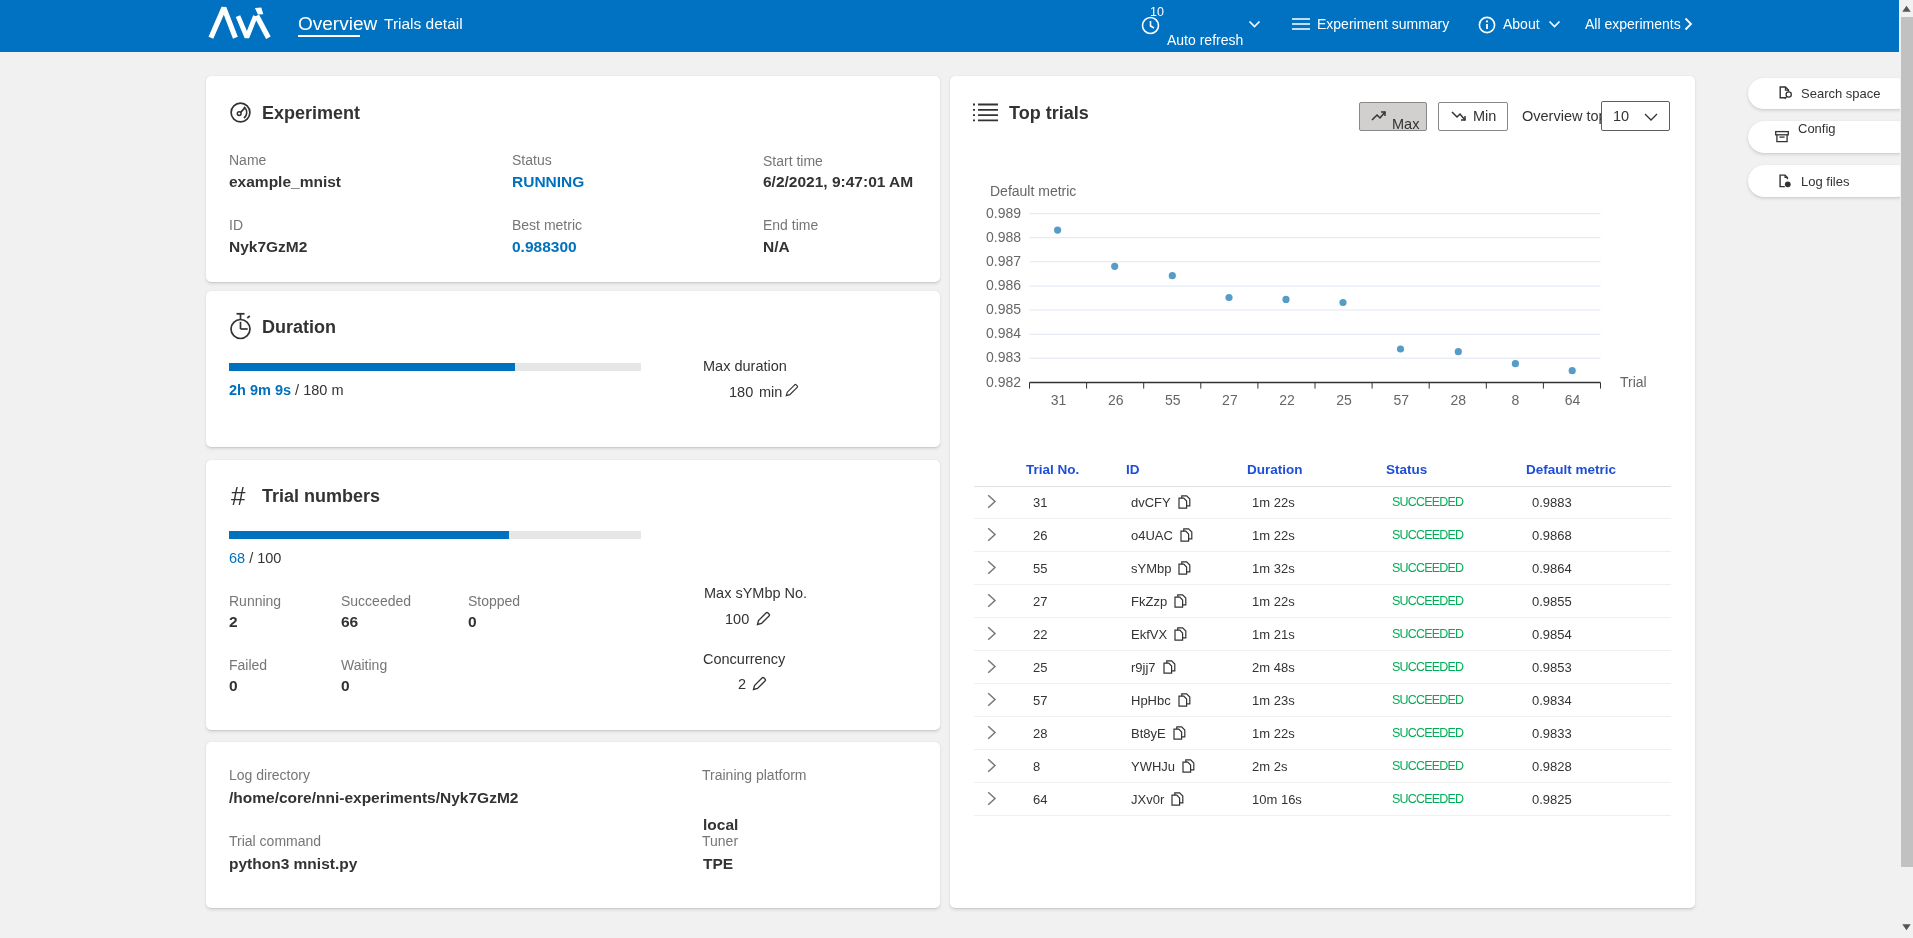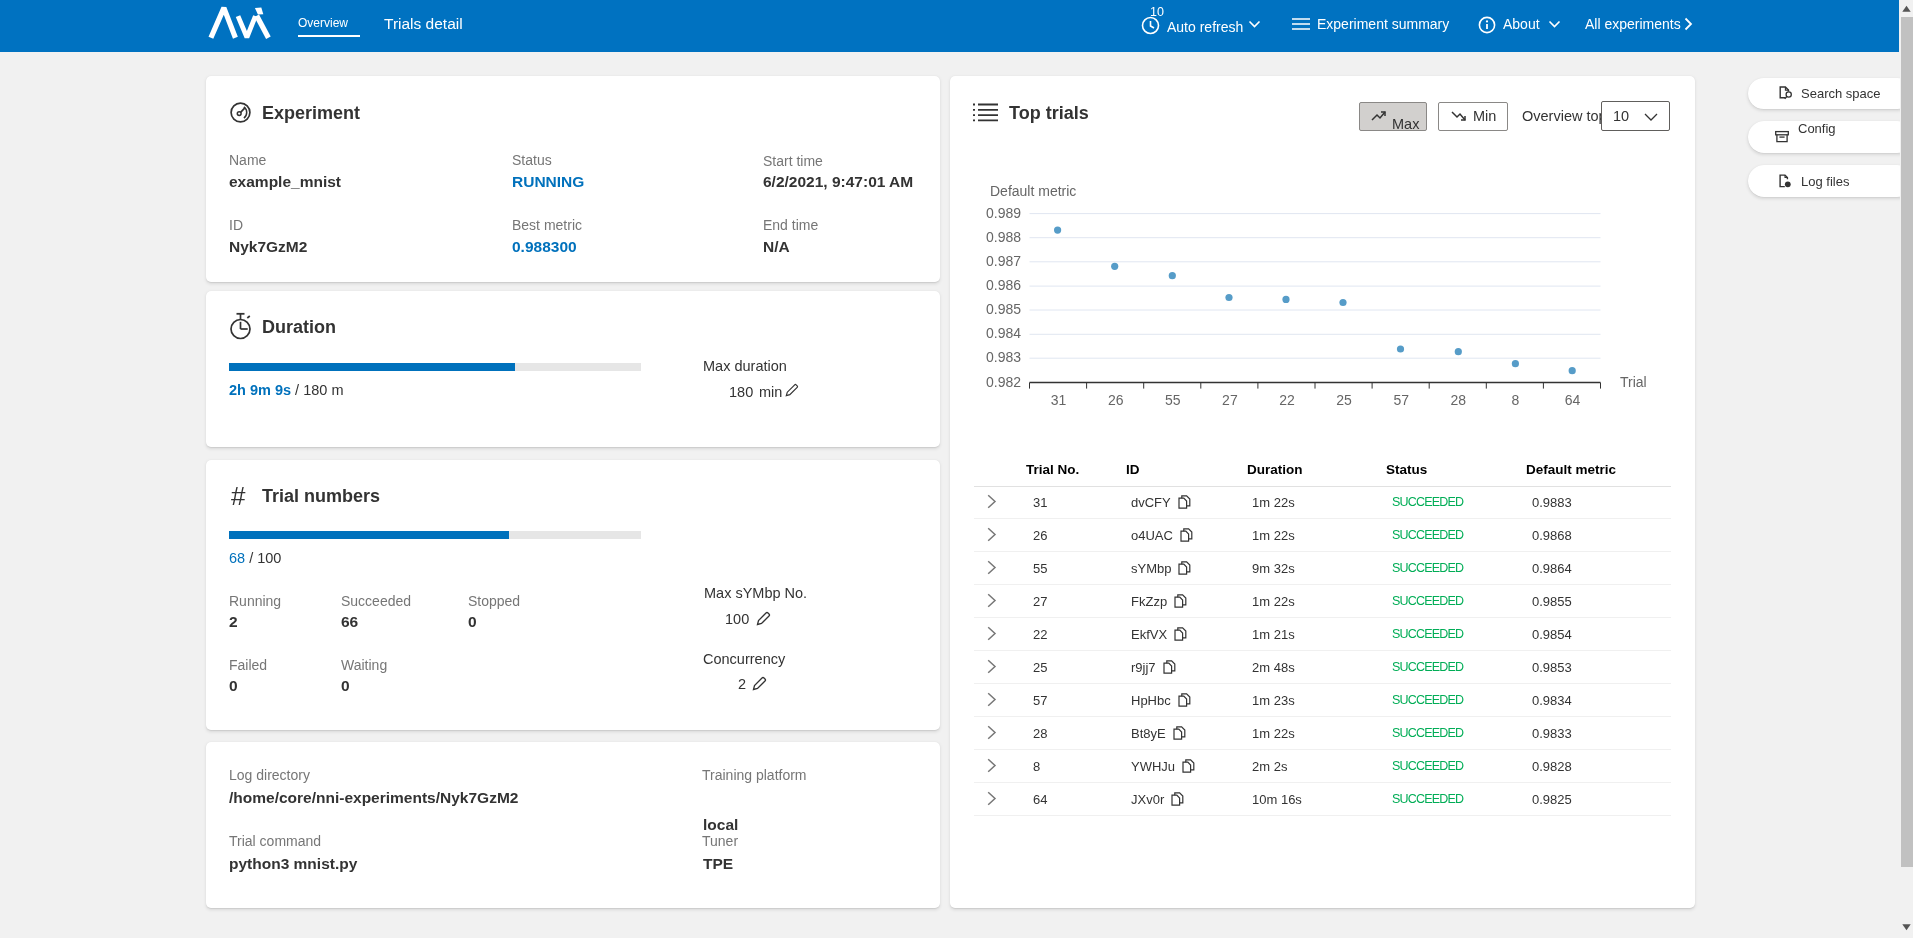--- a/index.html
+++ b/index.html
@@ -7,46 +7,46 @@
 .abs{position:absolute}
 .card{position:absolute;background:#fff;border-radius:5px;box-shadow:0 1.6px 3.6px rgba(0,0,0,.1),0 .3px .9px rgba(0,0,0,.07)}
 .lbl{position:absolute;font-size:14px;color:#767676;line-height:18px;white-space:nowrap}
 .val{position:absolute;font-size:15.5px;font-weight:bold;color:#333;line-height:19px;white-space:nowrap}
 .blue{color:#0071bc}
 .title{position:absolute;font-size:18px;font-weight:600;color:#333;line-height:24px;white-space:nowrap}
 .navtxt{position:absolute;font-size:14px;color:#fff;line-height:18px;white-space:nowrap}
 .bar{position:absolute;height:8px;background:#e6e6e6}
 .bar>i{display:block;height:8px;background:#0071bc}
 .g16{position:absolute;font-size:14.5px;color:#333;line-height:19px;white-space:nowrap}
-.hdr{position:absolute;font-size:13.5px;font-weight:bold;color:#000000;line-height:17px;white-space:nowrap}
+.hdr{position:absolute;font-size:13.5px;font-weight:bold;color:#1d4ed8;line-height:17px;white-space:nowrap}
 .cell{position:absolute;font-size:13px;color:#333;line-height:17px;white-space:nowrap}
 .idrow{display:flex;align-items:center;gap:7px}
 .grn{position:absolute;font-size:12.5px;color:#00ad56;line-height:17px;white-space:nowrap;letter-spacing:-0.8px}
 .pill{position:absolute;left:1748px;width:165px;background:#fff;border-radius:16px;box-shadow:0 1.6px 3.6px rgba(0,0,0,.13),0 .3px .9px rgba(0,0,0,.1)}
 </style>
 </head>
 <body>
 <div id="page">
 
 <div class="abs" id="nav" style="left:0;top:0;width:1899px;height:52px;background:#0072c1"></div>
 <svg class="abs" style="left:208px;top:4px" width="66" height="40" viewBox="0 0 66 40">
   <path d="M2.9 33.8 L15.9 3.9 L27.4 33.8" fill="none" stroke="#fff" stroke-width="5.2" stroke-linejoin="bevel"></path>
   <path d="M30 12.1 L38.9 33.3 L47.4 12.1" fill="none" stroke="#fff" stroke-width="4.8" stroke-linejoin="bevel"></path>
   <path d="M48.7 11.8 L60.4 33.8" fill="none" stroke="#fff" stroke-width="5.2"></path>
   <polygon points="46.9,3.9 53.3,3.6 55.3,10.3 49.9,10.5" fill="#fff"></polygon>
 </svg>
-<div class="navtxt" style="left:298px;top:14px;font-size:12px;line-height:19px">Overview</div>
+<div class="navtxt" style="left:298px;top:14px;font-size:19px;line-height:19px">Overview</div>
 <div class="abs" style="left:298px;top:35px;width:62px;height:2px;background:#fff"></div>
 <div class="navtxt" style="left:384px;top:14px;font-size:15.5px;line-height:19px">Trials detail</div>
 <div class="navtxt" style="left:1150px;top:5px;font-size:12.5px;line-height:14px">10</div>
 <svg class="abs" style="left:1141px;top:16px" width="19" height="19" viewBox="0 0 19 19">
   <circle cx="9.5" cy="9.5" r="8" fill="none" stroke="#fff" stroke-width="1.6"></circle>
   <path d="M9.5 5 L9.5 10 L13 12" fill="none" stroke="#fff" stroke-width="1.6"></path>
 </svg>
-<div class="navtxt" style="left:1167px;top:18px">Auto refresh</div>
+<div class="navtxt" style="left:1167px;top:31px">Auto refresh</div>
 <svg class="abs" style="left:1248px;top:20px" width="13" height="9" viewBox="0 0 13 9">
   <path d="M1.5 1.5 L6.5 6.5 L11.5 1.5" fill="none" stroke="#fff" stroke-width="1.6"></path>
 </svg>
 <svg class="abs" style="left:1292px;top:17px" width="18" height="16" viewBox="0 0 18 16">
   <path d="M0 2 H18 M0 7 H18 M0 12 H18" stroke="#fff" stroke-width="1.7"></path>
 </svg>
 <div class="navtxt" style="left:1317px;top:15px">Experiment summary</div>
 <svg class="abs" style="left:1478px;top:16px" width="18" height="18" viewBox="0 0 18 18">
   <circle cx="9" cy="9" r="7.6" fill="none" stroke="#fff" stroke-width="1.6"></circle>
   <path d="M9 8 L9 13" stroke="#fff" stroke-width="1.8"></path>
@@ -270,21 +270,21 @@
       <path d="M1.2 1.3 L8 7.5 L1.2 13.7" fill="none" stroke="#777" stroke-width="1.5"></path>
     </svg>
 <div class="cell" style="left:1033px;top:560px">55</div>
 <div class="cell idrow" style="left:1131px;top:558px;height:20px">
       <span>sYMbp</span>
       <svg width="13" height="14" viewBox="0 0 13 14">
         <path d="M3.8 3.2 V0.8 H8.6 L11.8 4 V10.8 H8.8" fill="none" stroke="#333" stroke-width="1.2"></path>
         <path d="M1 3.2 H5.8 L8.6 6 V13.2 H1 Z" fill="none" stroke="#333" stroke-width="1.2"></path>
       </svg>
     </div>
-<div class="cell" style="left:1252px;top:560px">9m 32s</div>
+<div class="cell" style="left:1252px;top:560px">1m 32s</div>
 <div class="grn" style="left:1392px;top:560px">SUCCEEDED</div>
 <div class="cell" style="left:1532px;top:560px">0.9864</div>
 <div class="abs" style="left:974px;top:617px;width:697px;height:1px;background:#f0f0f0"></div>
 <svg class="abs" style="left:987px;top:593px" width="10" height="15" viewBox="0 0 10 15">
       <path d="M1.2 1.3 L8 7.5 L1.2 13.7" fill="none" stroke="#777" stroke-width="1.5"></path>
     </svg>
 <div class="cell" style="left:1033px;top:593px">27</div>
 <div class="cell idrow" style="left:1131px;top:591px;height:20px">
       <span>FkZzp</span>
       <svg width="13" height="14" viewBox="0 0 13 14">

